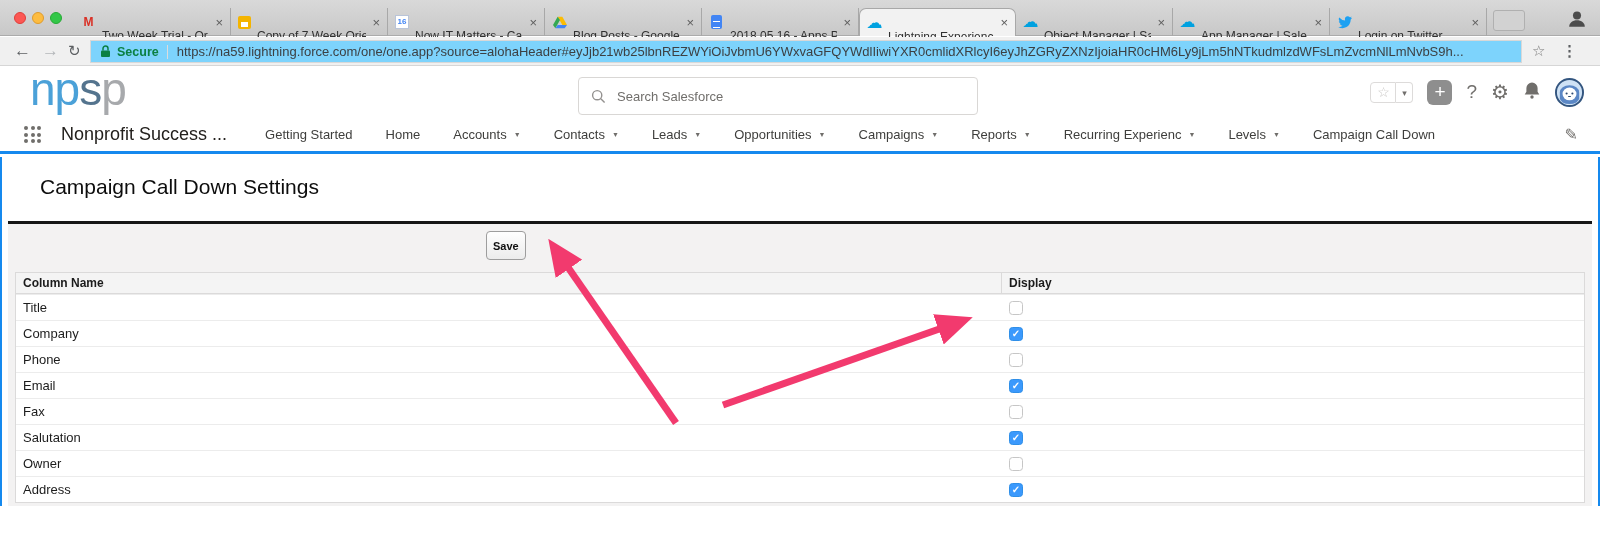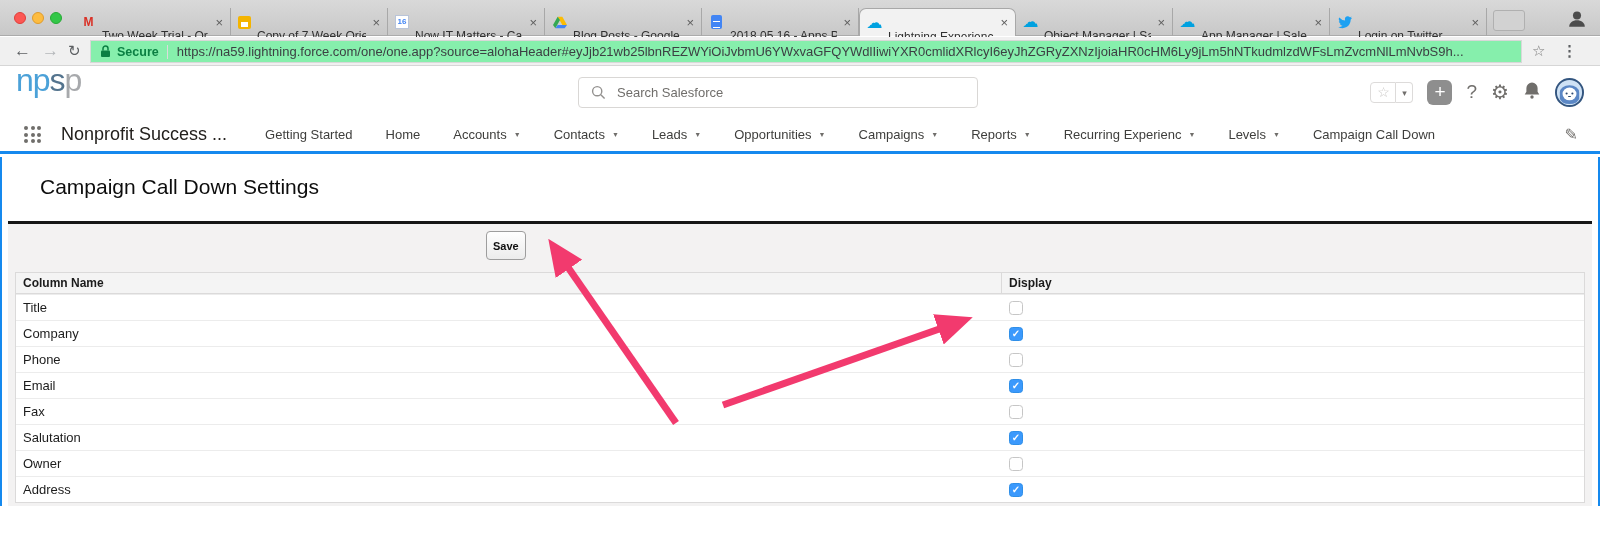--- a/index.html
+++ b/index.html
@@ -32,34 +32,34 @@
   .fav-cloud { color:#00a1e0; font-size:16px; line-height:1; }
   .newtab { position:absolute; left:1493px; top:10px; width:32px; height:21px;
             background:#d2d2d2; border:1px solid #b0b0b0; border-radius:3px; }
   .profile-btn { position:absolute; right:12px; top:8px; width:22px; height:22px; }
 
   
   .toolbar { position:absolute; top:37px; left:0; width:1600px; height:29px;
              background:#f0f0f0; border-bottom:1px solid #d6d6d6; }
   .navbtn { position:absolute; top:0; height:29px; line-height:28px; font-size:17px; color:#5c5f62; }
   .btn-back { left:14px; } .btn-fwd { left:42px; color:#b3b6b9; } .btn-reload { left:68px; font-size:15px; }
-  .urlbar { position:absolute; left:90px; top:3px; width:1432px; height:23px; background:#86efac;
+  .urlbar { position:absolute; left:90px; top:3px; width:1432px; height:23px; background:#7dd3fc;
             border:1px solid #d8d8d8; border-radius:0; display:flex; align-items:center; padding:0 9px; }
   .secure-label { color:#0b8043; font-size:12.5px; font-weight:bold; margin:0 8px 0 6px; }
   .url-sep { width:1px; height:14px; background:#dcdcdc; margin-right:9px; }
   .url-text { flex:1; font-size:13px; color:#3c4043; white-space:nowrap; overflow:hidden; }
   .omni-star { position:absolute; left:1532px; top:0; height:29px; line-height:28px;
                font-size:15px; color:#7c7c7c; }
   .kebab { position:absolute; left:1562px; top:0; height:29px; line-height:28px;
            font-size:15px; color:#5c5f62; font-weight:bold; }
 
   
   .sfheader { position:absolute; top:66px; left:0; width:1600px; height:52px; background:#fff; }
-  .logo { position:absolute; left:16px; top:-4px; font-size:32px; letter-spacing:-1px; }
-  .searchbox { position:absolute; left:578px; top:11px; width:400px; height:31px; background:#fff;
+  .logo { position:absolute; left:30px; top:-4px; font-size:46px; letter-spacing:-1px; }
+  .searchbox { position:absolute; left:578px; top:11px; width:400px; height:38px; background:#fff;
                border:1px solid #d9d7d5; border-radius:4px; display:flex; align-items:center;
                padding:0 12px; gap:11px; }
   .search-ph { font-size:13px; color:#706e6b; }
   .hicons { position:absolute; right:16px; top:10px; height:32px; display:flex; align-items:center; gap:14px; }
   .favcombo { display:flex; }
   .favcombo .star-part { width:26px; height:21px; border:1px solid #dddbda; border-radius:4px 0 0 4px;
                color:#c9c7c5; font-size:14px; text-align:center; line-height:19px; }
   .favcombo .dd-part { width:17px; height:21px; border:1px solid #dddbda; border-left:none;
                border-radius:0 4px 4px 0; color:#706e6b; font-size:9px; text-align:center; line-height:20px; }
   .plusbtn { width:25px; height:25px; border-radius:6px; background:#8e8e8e; color:#fff;

